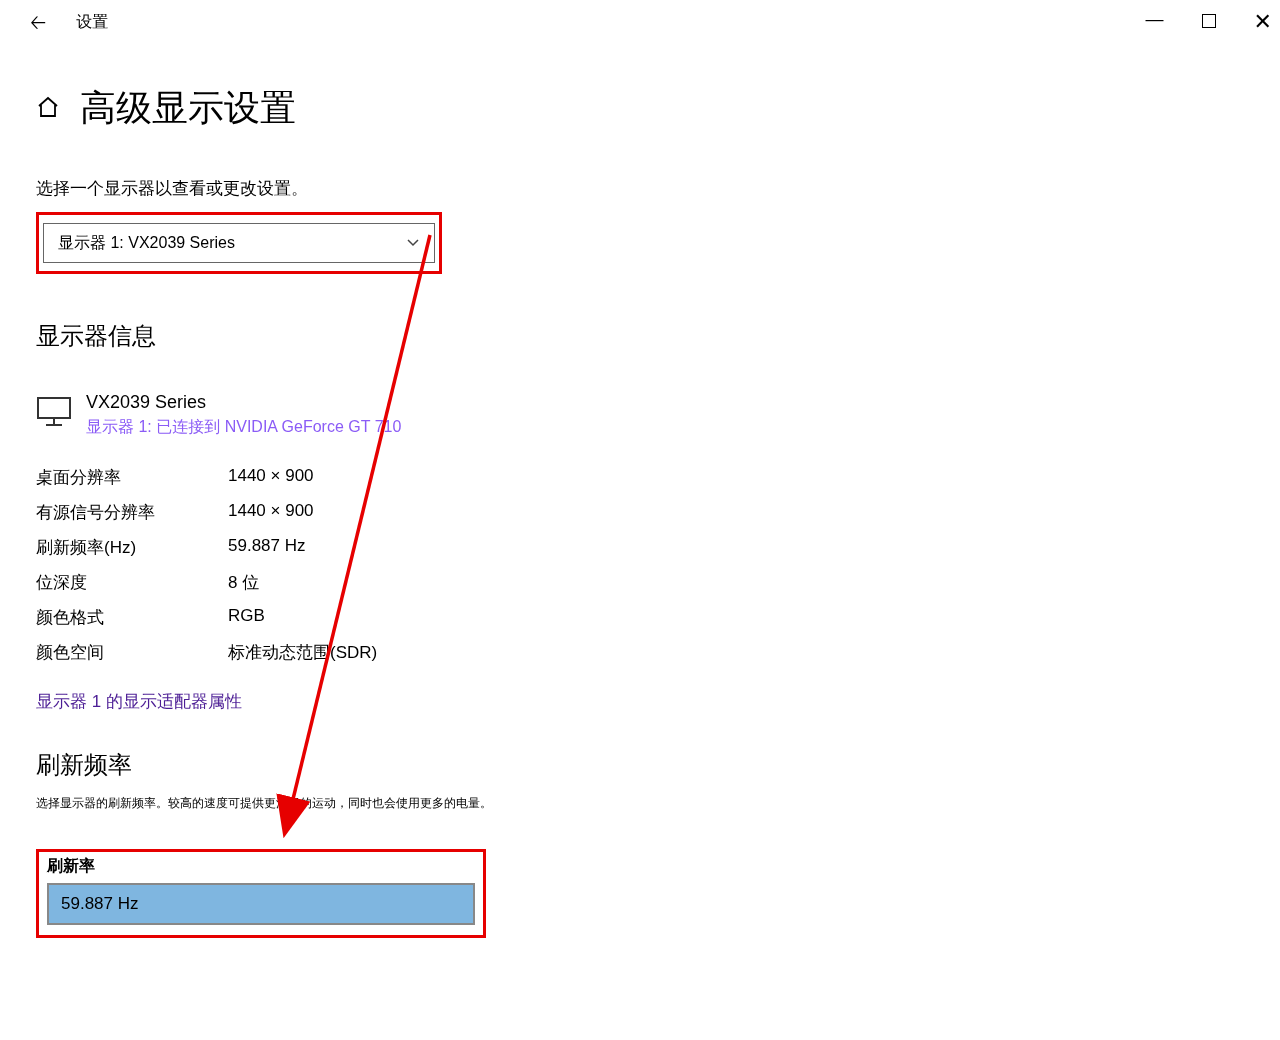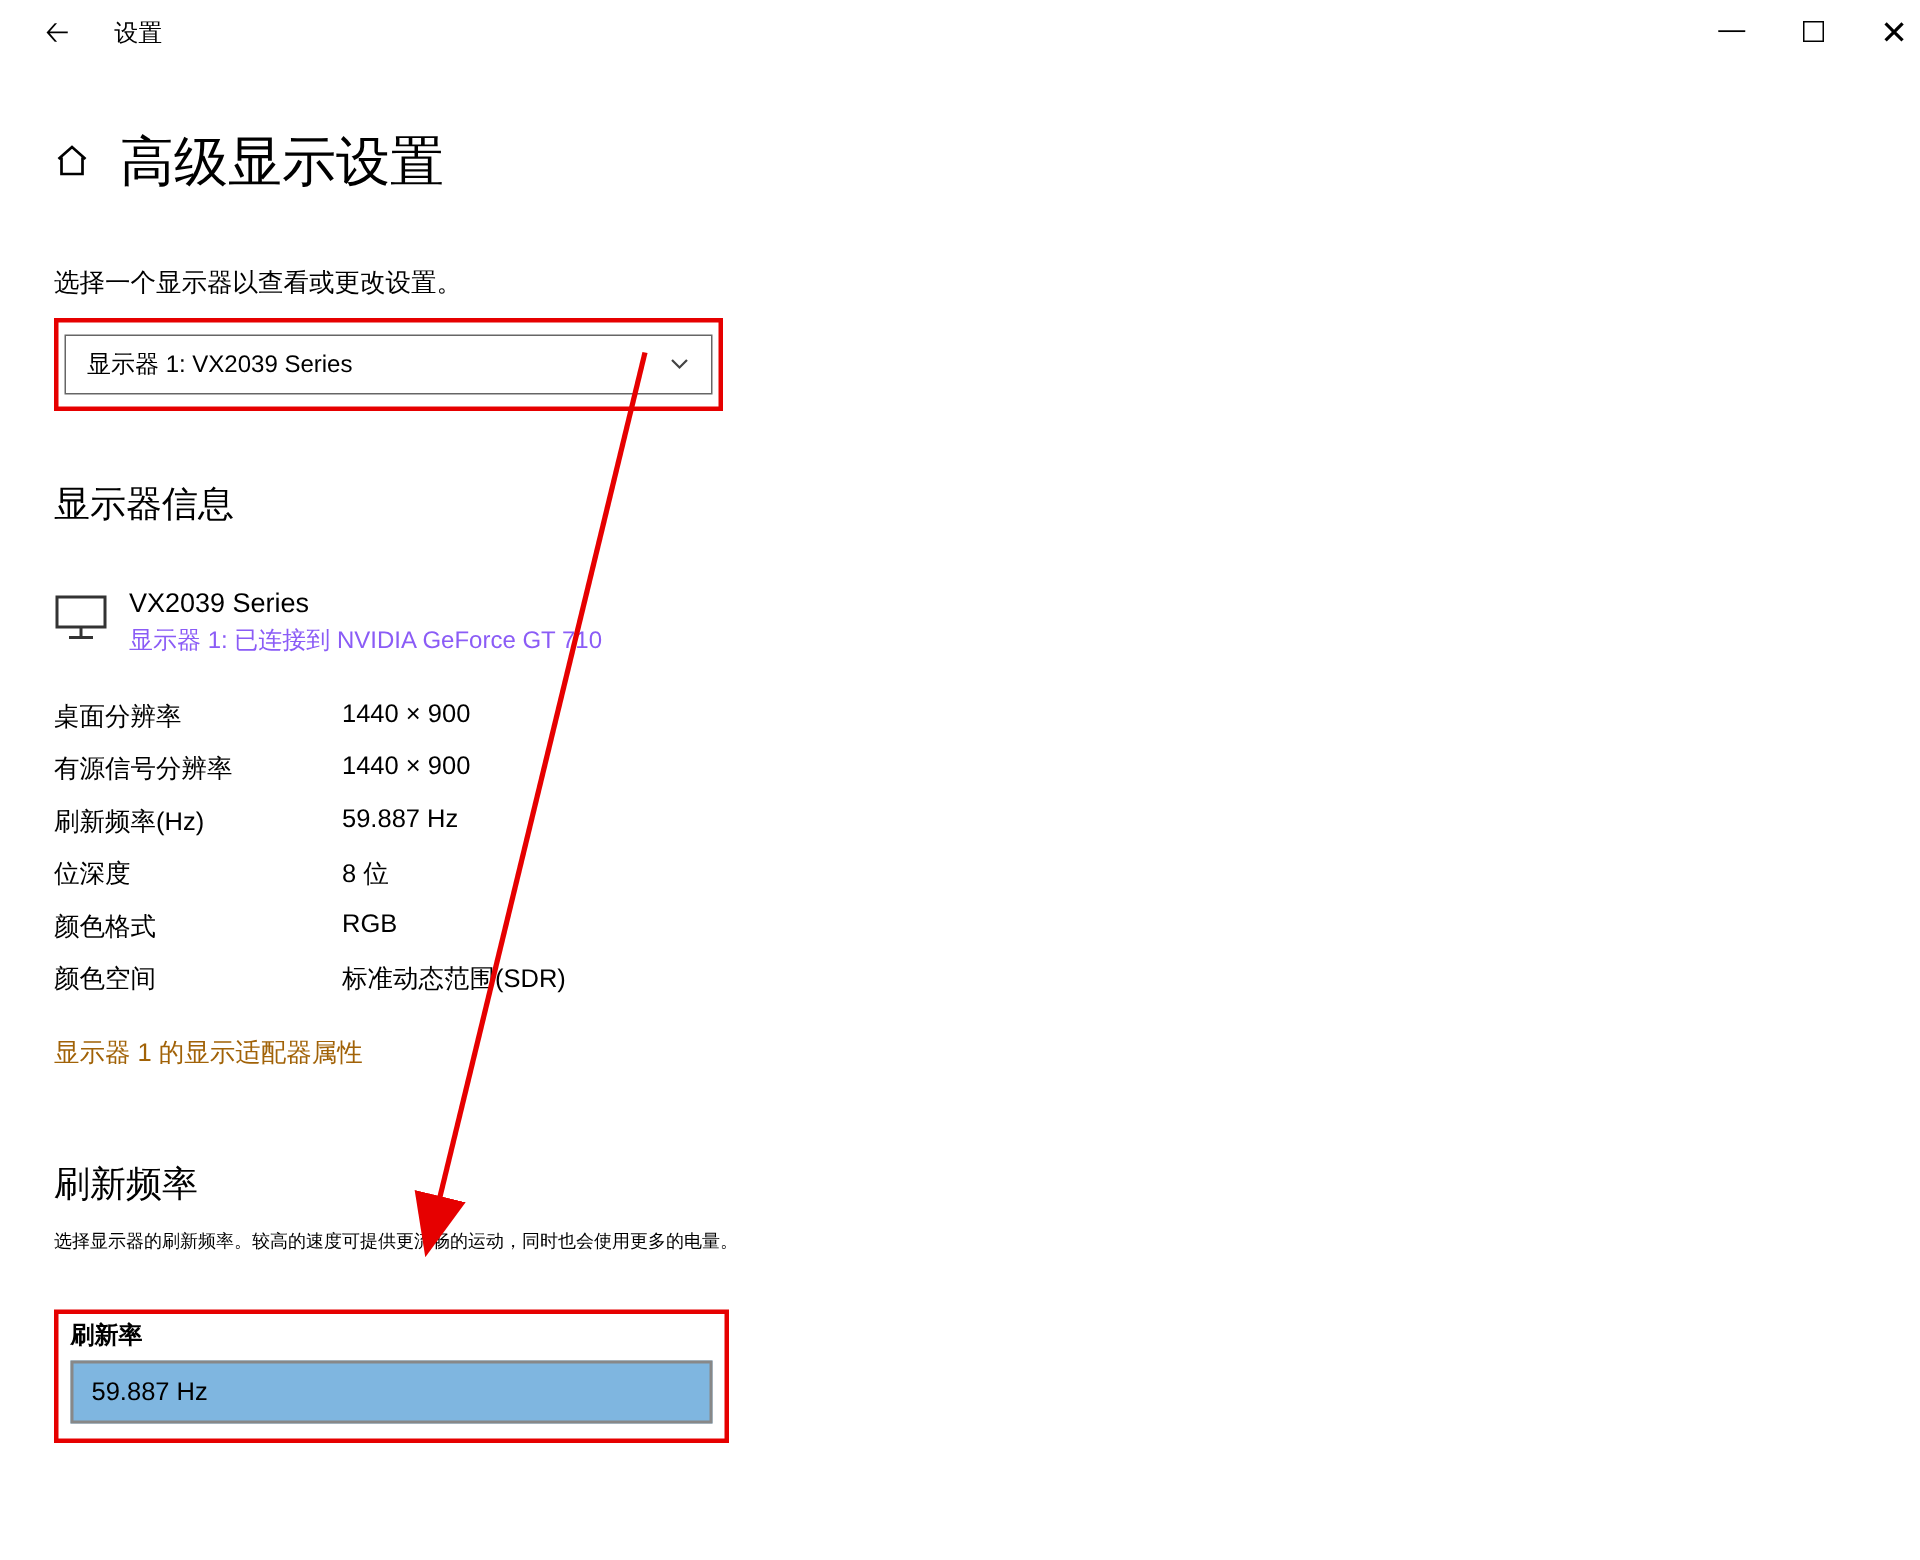--- a/index.html
+++ b/index.html
@@ -64,21 +64,21 @@
   font-size: 36px;
   font-weight: 400;
 }
 .section-desc {
   font-size: 17px;
   margin-bottom: 12px;
 }
 .highlight-box-top {
   border: 3px solid #e60000;
   padding: 8px 4px;
-  width: 446px;
+  width: 406px;
   margin-bottom: 46px;
 }
 .dropdown {
   border: 1px solid #666;
   height: 40px;
   display: flex;
   align-items: center;
   justify-content: space-between;
   padding: 0 14px;
   cursor: pointer;
@@ -124,26 +124,26 @@
   display: flex;
   font-size: 17px;
   padding: 6px 0;
   gap: 16px;
 }
 .info-label {
   width: 176px;
 }
 .info-value {}
 .adapter-link {
-  color: #a16207;
+  color: #4c1d95;
   font-size: 17px;
   cursor: pointer;
   padding: 4px 0;
   display: inline-block;
-  margin-bottom: 56px;
+  margin-bottom: 32px;
 }
 .refresh-desc {
   font-size: 12px;
   line-height: 1.7;
   max-width: 660px;
   margin-bottom: 36px;
 }
 .highlight-box-bottom {
   border: 3px solid #e60000;
   padding: 4px 8px 10px 8px;

